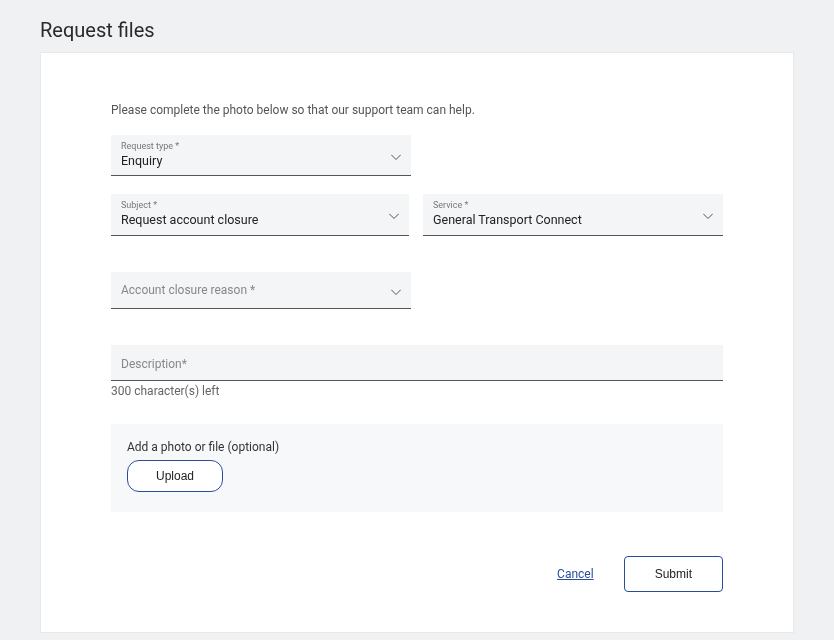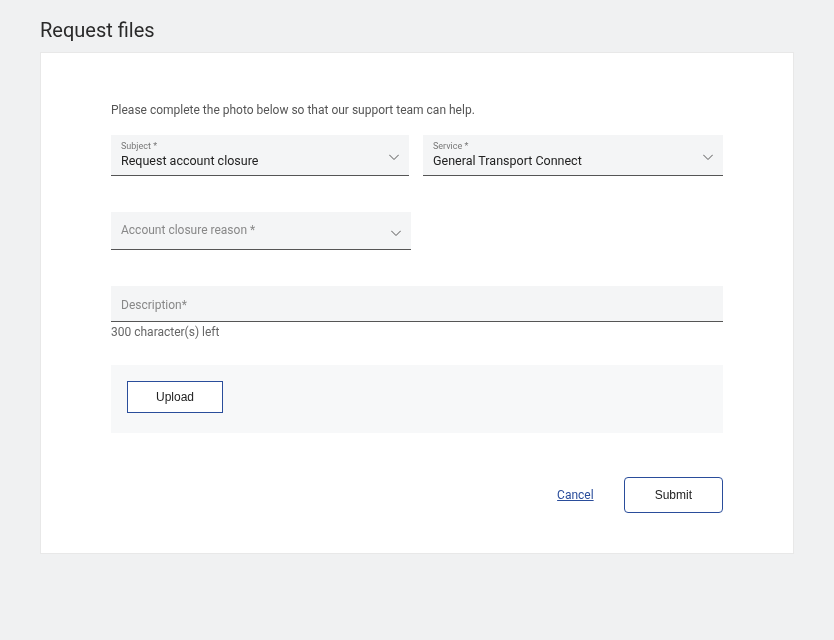--- a/index.html
+++ b/index.html
@@ -103,21 +103,21 @@
       color: #777;
       margin-bottom: 14px;
     }
     .upload-btn {
       display: inline-block;
       border: 1.5px solid #2a4d9b;
       background: #fff;
       color: #222;
       font-size: 12px;
       padding: 8px 28px;
-      border-radius: 0;
+      border-radius: 12px;
       cursor: pointer;
     }
     .actions {
       display: flex;
       justify-content: flex-end;
       align-items: center;
       gap: 30px;
       margin-top: 44px;
     }
     .cancel-link {
@@ -142,20 +142,31 @@
   </style>
 </head>
 <body>
 
 <h1 class="page-title">Request files</h1>
 
 <div class="card">
 
   <p class="intro">Please complete the photo below so that our support team can help.</p>
 
+  <div class="row">
+    <div class="field half">
+      <div class="field-label">Request type *</div>
+      <div class="field-value">Enquiry</div>
+      <span class="dropdown-icon">
+        <svg class="caret" viewBox="0 0 10 6">
+            <path d="M0 0 L5 5 L10 0" fill="none" stroke="#555" stroke-width="1"></path>
+          </svg>
+      </span>
+    </div>
+  </div>
 
   <div class="row">
     <div class="field halfb">
       <div class="field-label">Subject *</div>
       <div class="field-value">Request account closure</div>
       <span class="dropdown-icon">
         <svg class="caret" viewBox="0 0 10 6">
             <path d="M0 0 L5 5 L10 0" fill="none" stroke="#555" stroke-width="1"></path>
           </svg>
       </span>
@@ -185,20 +196,21 @@
   </div>
 
   <div class="spacer-lg"></div>
 
   <div class="desc-field">
     <span class="desc-placeholder">Description*</span>
   </div>
   <div class="char-count">300 character(s) left</div>
 
   <div class="upload-section">
+    <div class="upload-title">Add a photo or file (optional)</div>
     <button type="button" class="upload-btn">Upload</button>
   </div>
 
   <div class="actions">
     <a class="cancel-link">Cancel</a>
     <button type="button" class="submit-btn">Submit</button>
   </div>
 
 </div>
 

